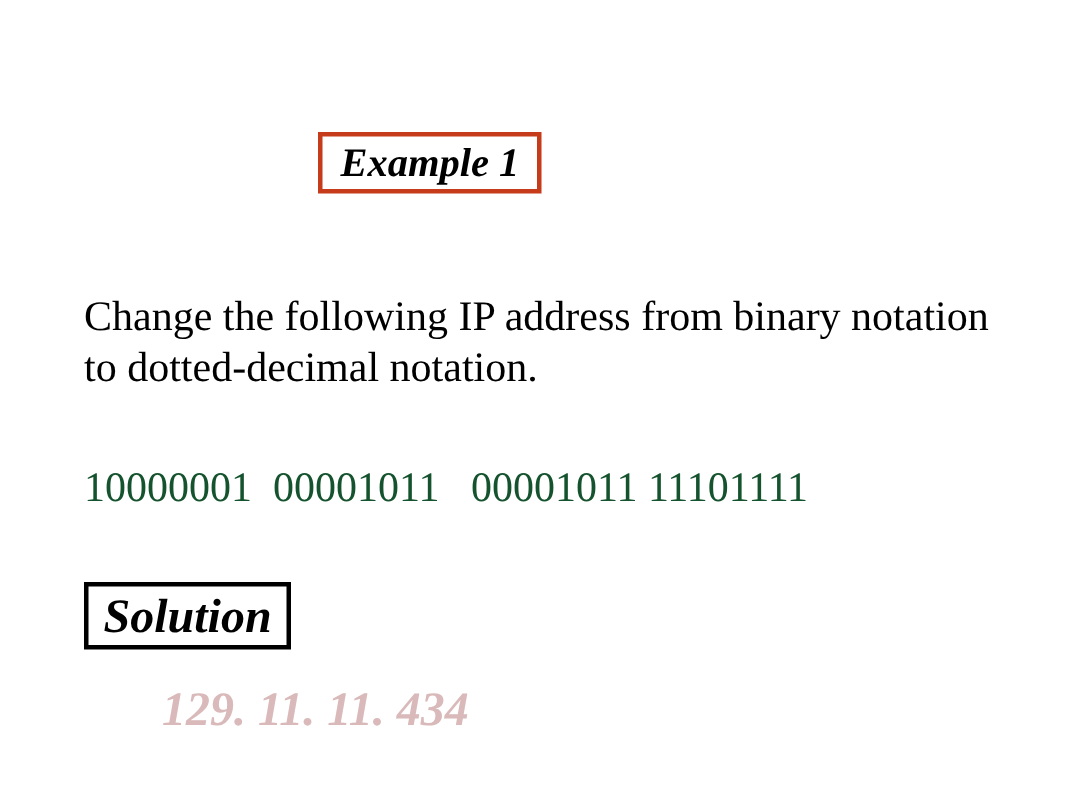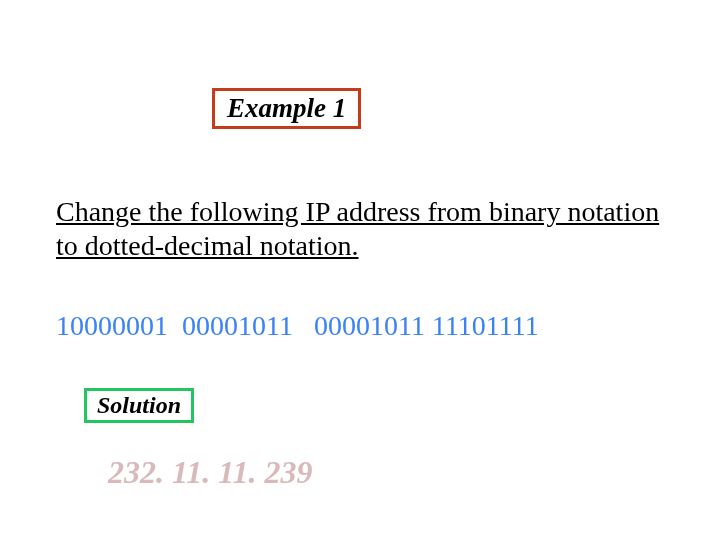--- a/index.html
+++ b/index.html
@@ -24,41 +24,39 @@
     text-align: center;
   }
   .prompt {
     position: absolute;
     top: 195px;
     left: 56px;
     width: 620px;
     font-size: 28px;
     line-height: 1.2;
     color: #000;
-    text-decoration: underline;
   }
   .binary {
     position: absolute;
     top: 310px;
     left: 56px;
     font-size: 28px;
-    color: #3b82f6;
+    color: #14532d;
     white-space: pre;
   }
   .solution-box {
     position: absolute;
     top: 388px;
     left: 56px;
-    border: 3px solid #22c55e;
+    border: 3px solid #000000;
     padding: 1px 10px 1px 10px;
     font-style: italic;
     font-weight: bold;
-    font-size: 24px;
+    font-size: 32px;
     color: #000;
-    margin-left: 28px;
   }
   .answer {
     position: absolute;
     top: 454px;
     left: 108px;
     font-style: italic;
     font-weight: bold;
     font-size: 32px;
     color: #d9b9b9;
   }
@@ -71,13 +69,13 @@
 </div>
 
 <div class="prompt">Change the following IP address from binary notation to dotted-decimal notation.</div>
 
 <div class="binary">10000001  00001011   00001011 11101111</div>
 
 <div class="solution-box">
   <span>Solution</span>
 </div>
 
-<div class="answer">232. 11. 11. 239</div>
+<div class="answer">129. 11. 11. 434</div>
 
 </body></html>

